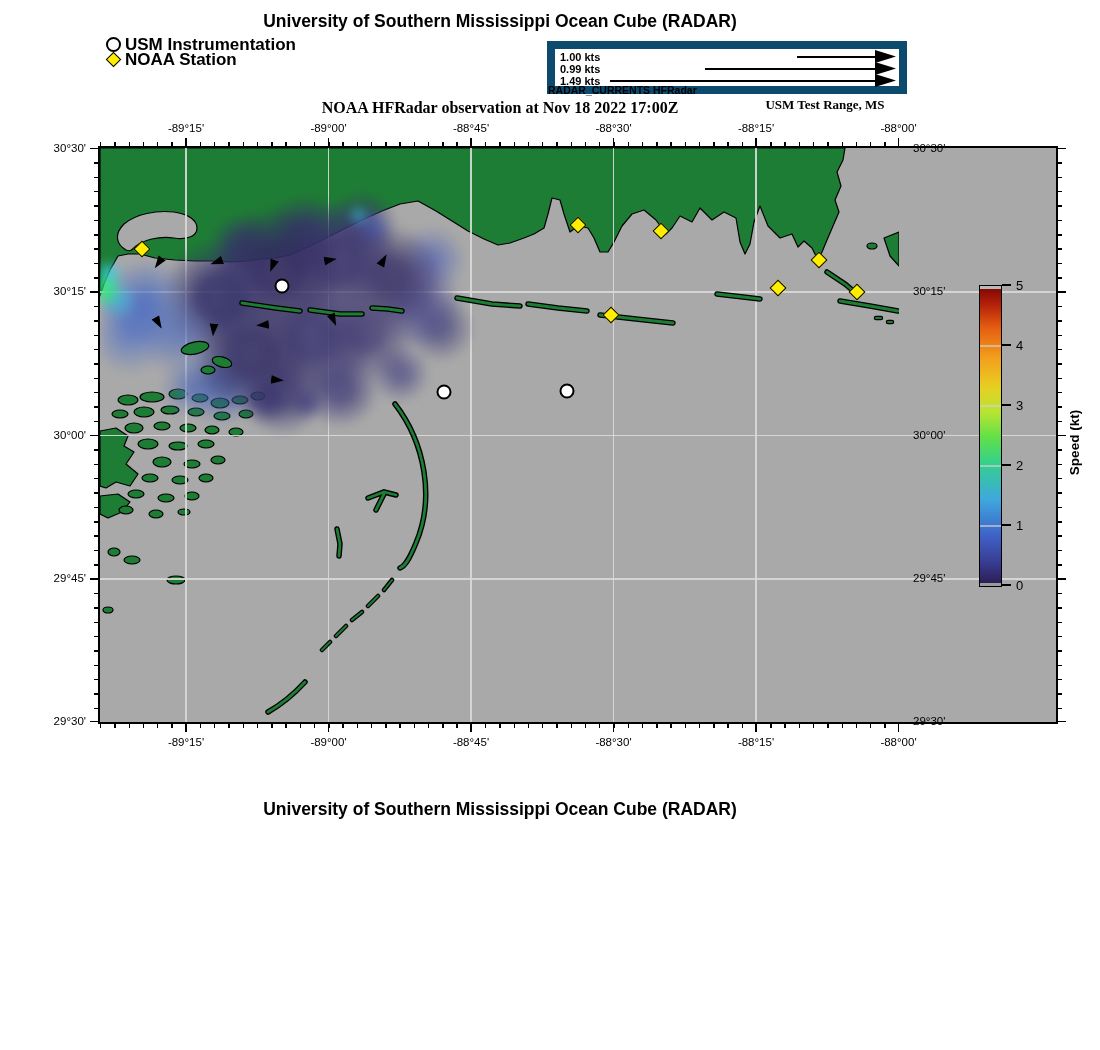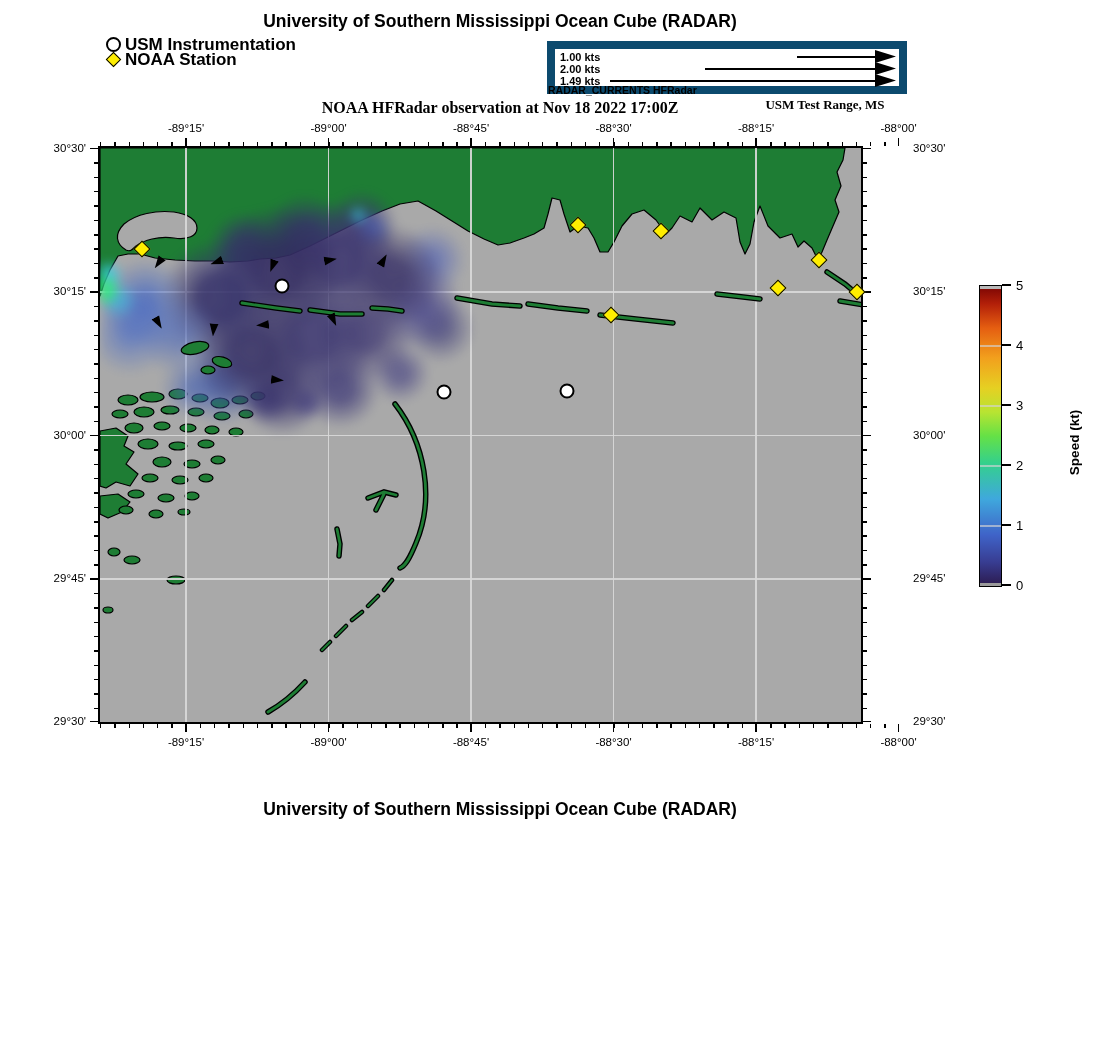--- a/index.html
+++ b/index.html
@@ -22,21 +22,21 @@
   .vec-line{position:absolute;top:5px;height:1.6px;background:#000;}
   .vec-head{position:absolute;top:-1px;width:21px;height:13px;background:#000;
             clip-path:polygon(0 0,100% 50%,0 100%);}
   #vec-caption{position:absolute;left:548px;top:84px;font-size:10.5px;font-weight:bold;}
   #subtitle{position:absolute;left:0;top:99px;width:1000px;text-align:center;
             font-family:"Liberation Serif","DejaVu Serif",serif;font-size:16px;font-weight:bold;}
   #region-label{position:absolute;left:740px;top:97px;width:170px;text-align:center;
             font-family:"Liberation Serif","DejaVu Serif",serif;font-size:13px;font-weight:bold;}
 
   
-  #map{position:absolute;left:100px;top:148px;width:761px;height:574px;background:#a9a9a9;}
+  #map{position:absolute;left:100px;top:148px;width:956px;height:574px;background:#a9a9a9;}
   #map-clip{position:absolute;inset:0;overflow:hidden;}
   #map svg{position:absolute;left:0;top:0;}
   #field{position:absolute;inset:0;filter:blur(5px);opacity:.97;pointer-events:none;
     background:
       radial-gradient(18px at 4px 142px,#2ee87eff 25%,#2ee87e00 100%),
       radial-gradient(16px at 8px 127px,#38cce4e6 20%,#38cce400 100%),
       radial-gradient(20px at 18px 152px,#3fb6dccc 15%,#3fb6dc00 100%),
       radial-gradient(45px at 45px 155px,#3e63c6b3 20%,#3e63c600 100%),
       radial-gradient(42px at 30px 185px,#4a6cc899 20%,#4a6cc800 100%),
       radial-gradient(40px at 78px 188px,#4464c08c 20%,#4464c000 100%),
@@ -125,21 +125,21 @@
     </div>
   </div>
 
   <div id="vecbox">
       <div class="vec-row" style="top: 2px;">
         <span class="vec-label">1.00 kts</span>
         <span class="vec-line" style="right: 22px; width: 80px;"></span>
         <span class="vec-head" style="right: 3px;"></span>
       </div>
       <div class="vec-row" style="top: 14px;">
-        <span class="vec-label">2.00 kts</span>
+        <span class="vec-label">0.99 kts</span>
         <span class="vec-line" style="right: 22px; width: 172px;"></span>
         <span class="vec-head" style="right: 3px;"></span>
       </div>
       <div class="vec-row" style="top: 26px;">
         <span class="vec-label">1.49 kts</span>
         <span class="vec-line" style="right: 22px; width: 267px;"></span>
         <span class="vec-head" style="right: 3px;"></span>
       </div>
     </div>
   <div id="vec-caption">RADAR_CURRENTS HFRadar</div>

